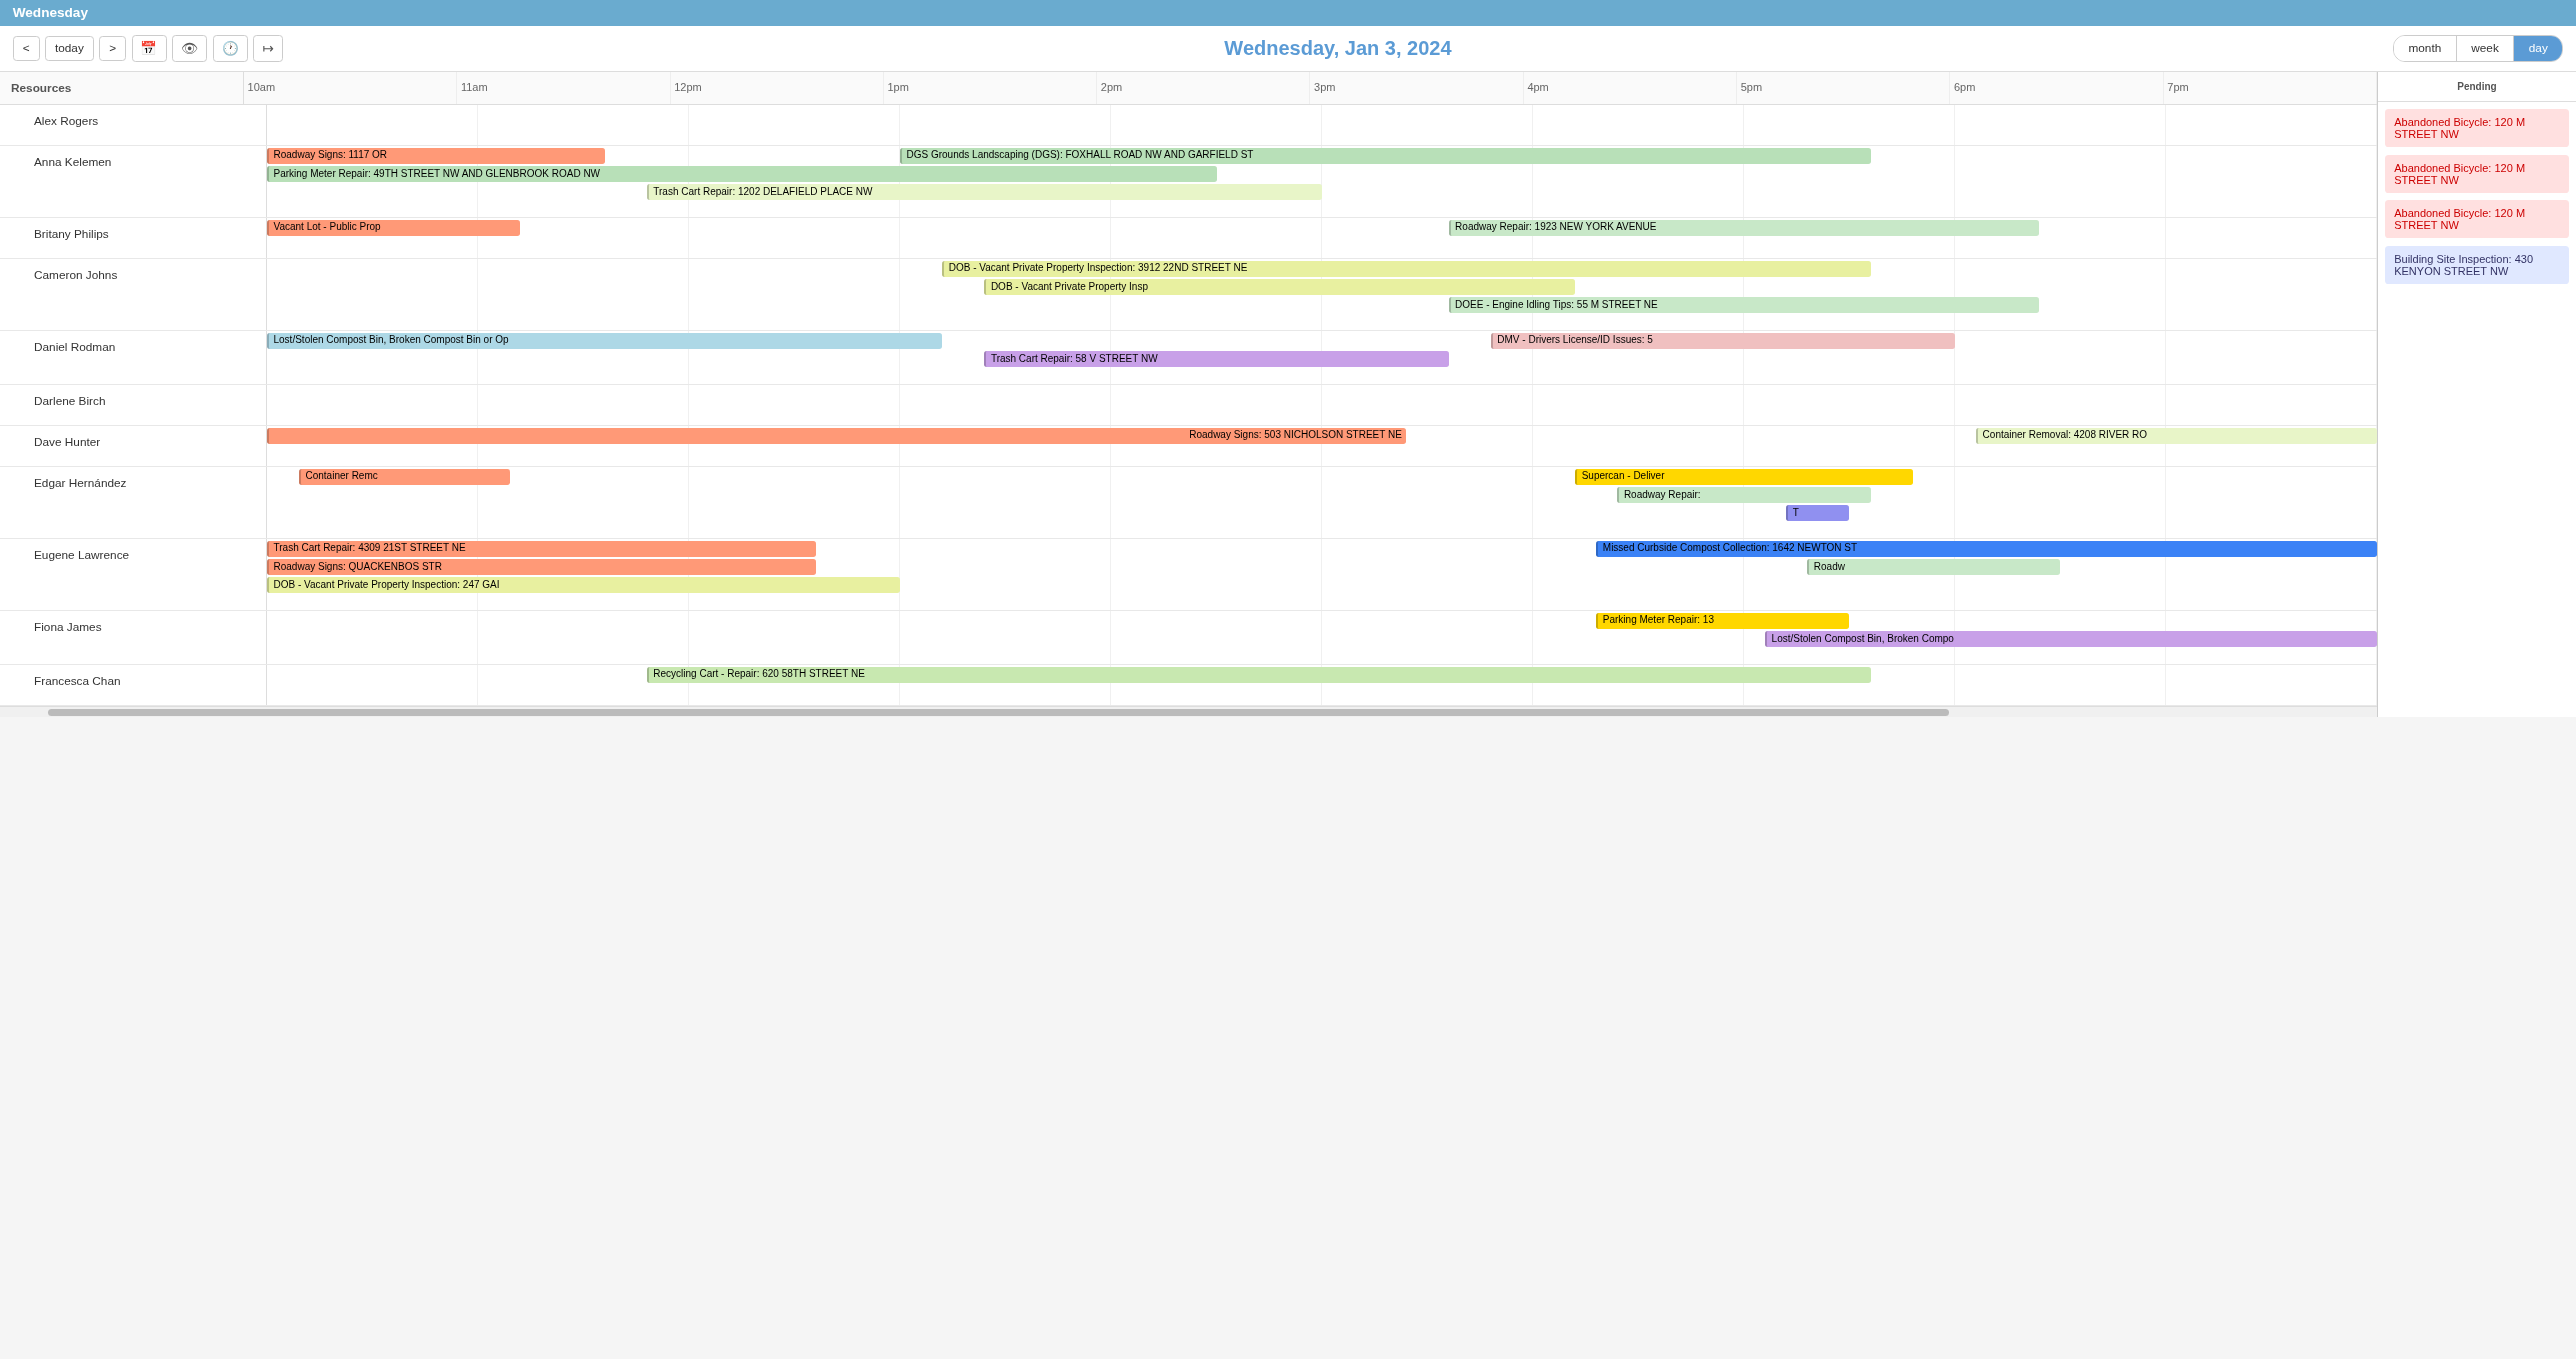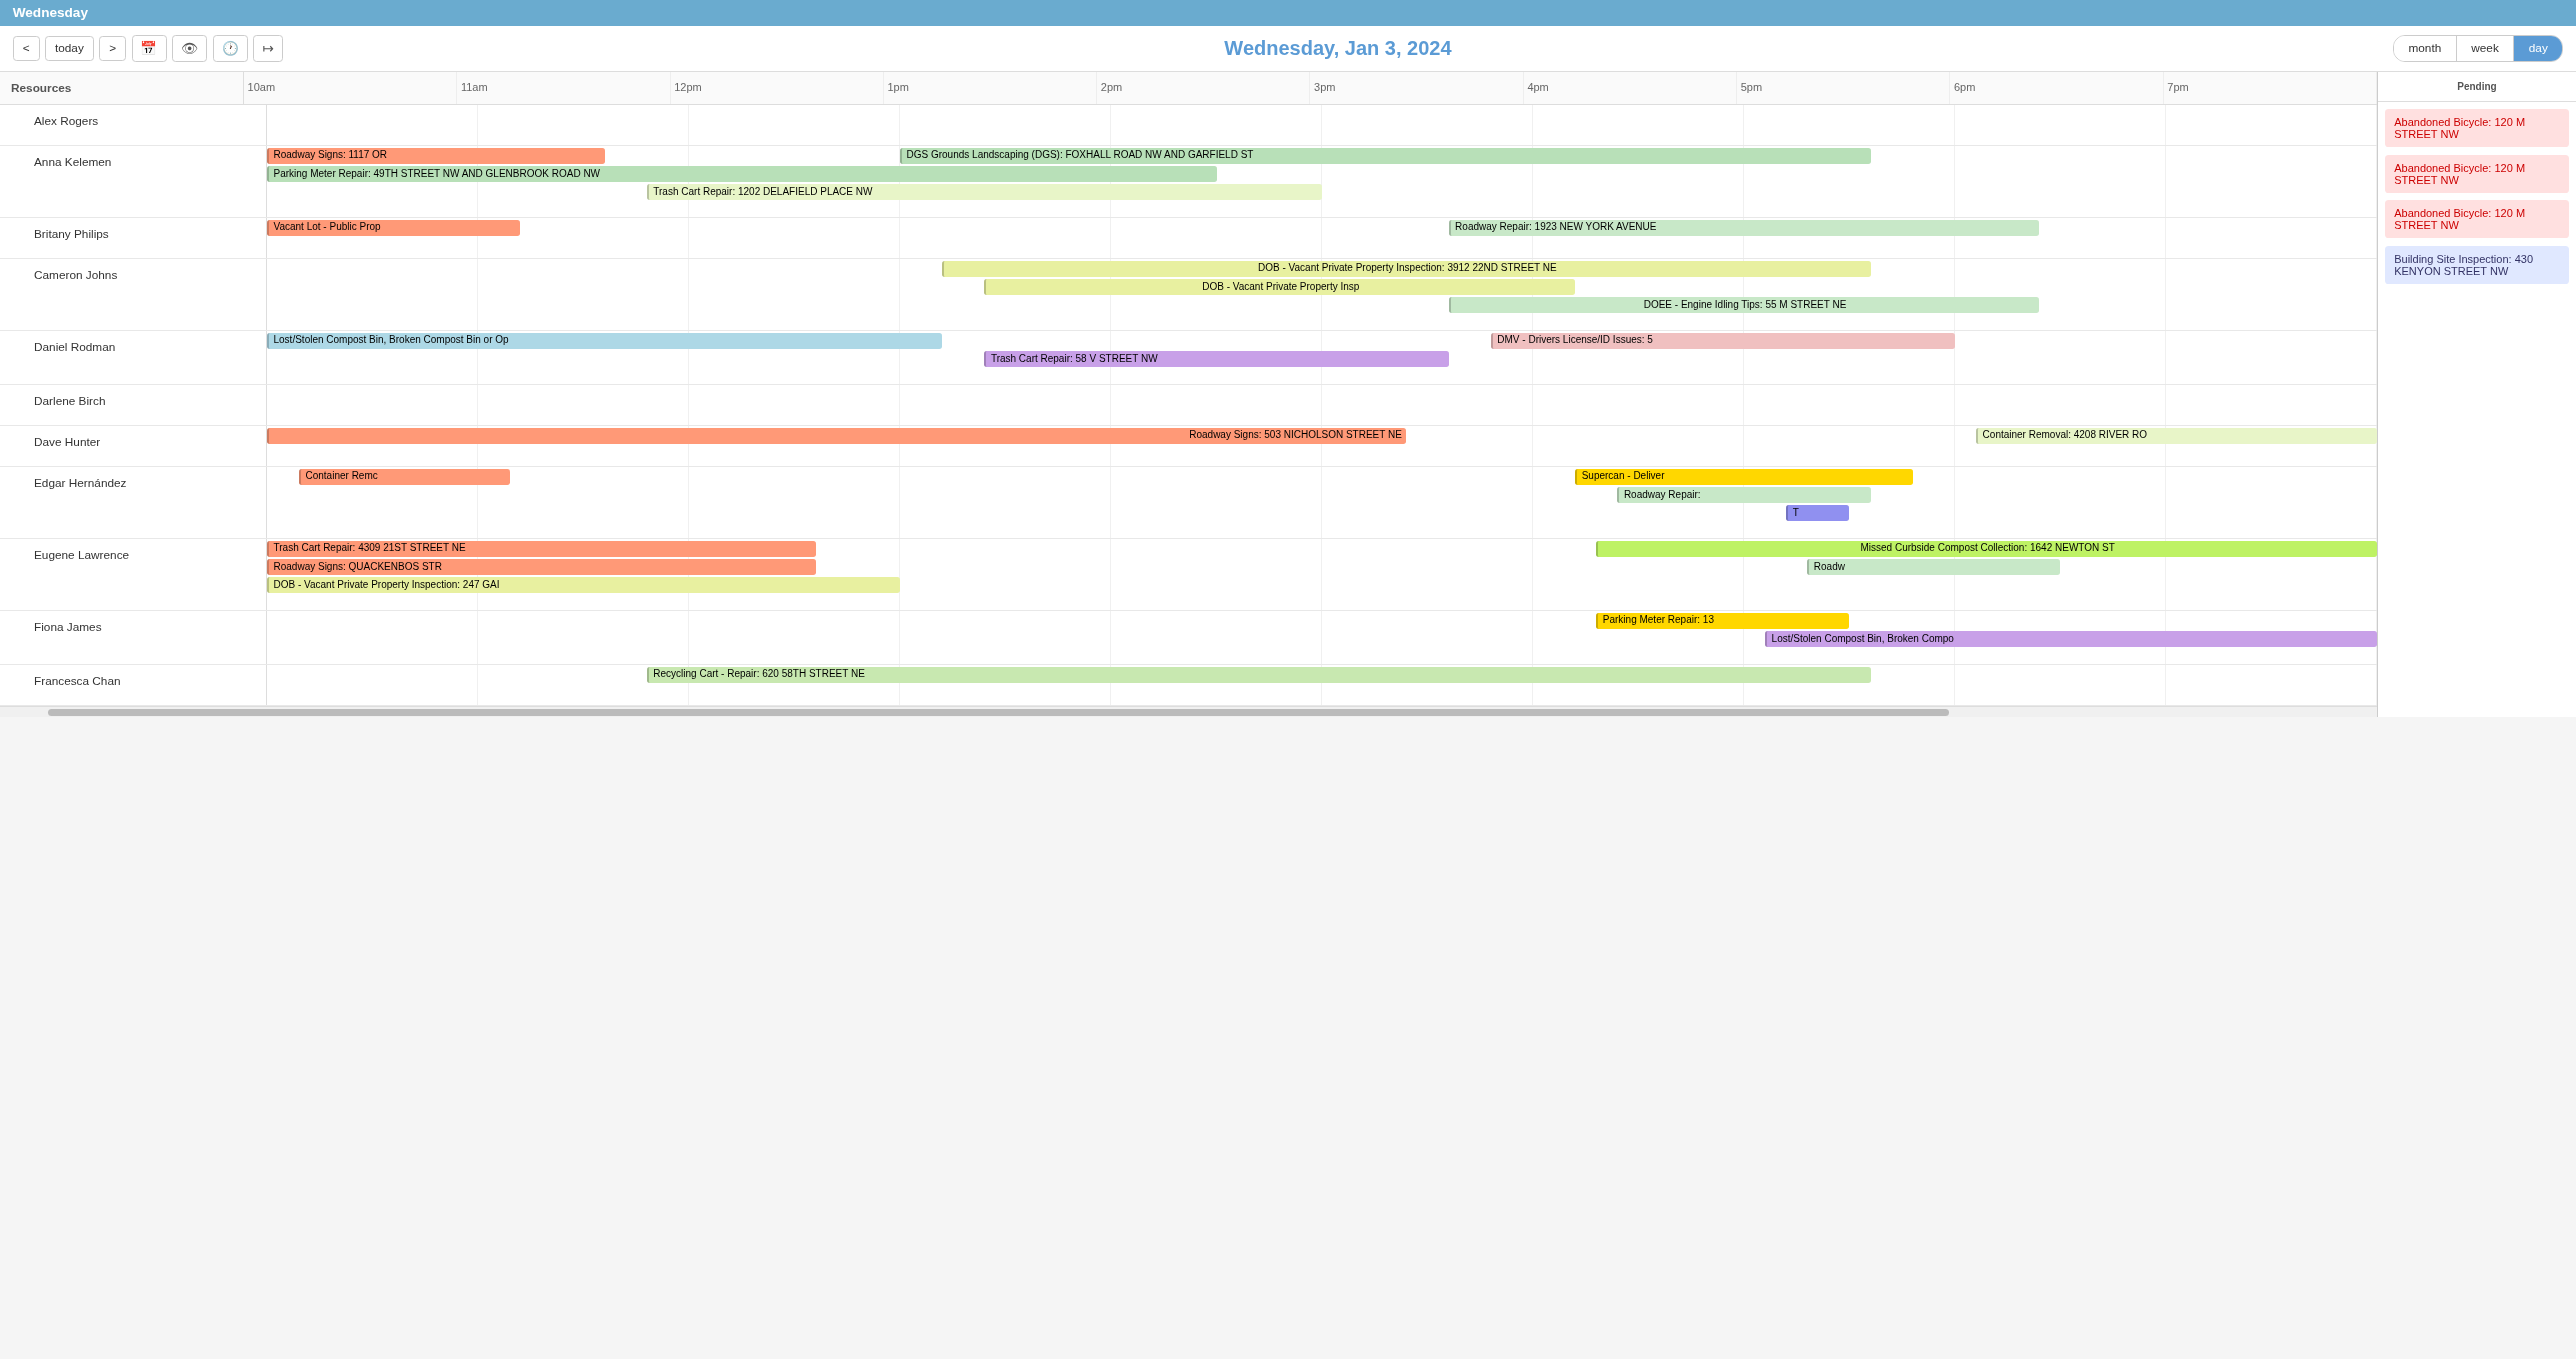--- a/index.html
+++ b/index.html
@@ -338,21 +338,21 @@
                 <div class="time-grid-line"></div>
                 <div class="time-grid-line"></div>
                 <div class="time-grid-line"></div>
               </div>
               <div class="events-layer">
                 <div class="event-bar" style="background-color: rgb(255, 153, 119); left: 0%; width: 12%; top: 1.8px;">Vacant Lot - Public Prop</div>
                 <div class="event-bar" style="background-color: rgb(200, 232, 200); left: 56%; width: 28%; top: 1.8px;">Roadway Repair: 1923 NEW YORK AVENUE</div>
               </div>
             </div>
           </div>
-          <div class="grid-row" style="min-height: 72px; text-align: center;">
+          <div class="grid-row" style="min-height: 72px;">
             <div class="resource-cell">Cameron Johns</div>
             <div class="timeline-cell">
               <div class="time-grid-lines">
                 <div class="time-grid-line"></div>
                 <div class="time-grid-line"></div>
                 <div class="time-grid-line"></div>
                 <div class="time-grid-line"></div>
                 <div class="time-grid-line"></div>
                 <div class="time-grid-line"></div>
                 <div class="time-grid-line"></div>
@@ -461,21 +461,21 @@
                 <div class="time-grid-line"></div>
                 <div class="time-grid-line"></div>
                 <div class="time-grid-line"></div>
                 <div class="time-grid-line"></div>
                 <div class="time-grid-line"></div>
                 <div class="time-grid-line"></div>
                 <div class="time-grid-line"></div>
               </div>
               <div class="events-layer">
                 <div class="event-bar" style="background-color: rgb(255, 153, 119); left: 0%; width: 26%; top: 1.8px;">Trash Cart Repair: 4309 21ST STREET NE</div>
-                <div class="event-bar" style="background-color: #bef264; left: 63%; width: 37%; top: 1.8px; text-align: center;">Missed Curbside Compost Collection: 1642 NEWTON ST</div>
+                <div class="event-bar" style="background-color: #3b82f6; left: 63%; width: 37%; top: 1.8px;">Missed Curbside Compost Collection: 1642 NEWTON ST</div>
                 <div class="event-bar" style="background-color: rgb(255, 153, 119); left: 0%; width: 26%; top: 20px;">Roadway Signs: QUACKENBOS STR</div>
                 <div class="event-bar" style="background-color: rgb(200, 232, 200); left: 73%; width: 12%; top: 20px;">Roadw</div>
                 <div class="event-bar" style="background-color: rgb(232, 240, 160); left: 0%; width: 30%; top: 38px;">DOB - Vacant Private Property Inspection: 247 GAI</div>
               </div>
             </div>
           </div>
           <div class="grid-row" style="min-height: 54px;">
             <div class="resource-cell">Fiona James</div>
             <div class="timeline-cell">
               <div class="time-grid-lines">

